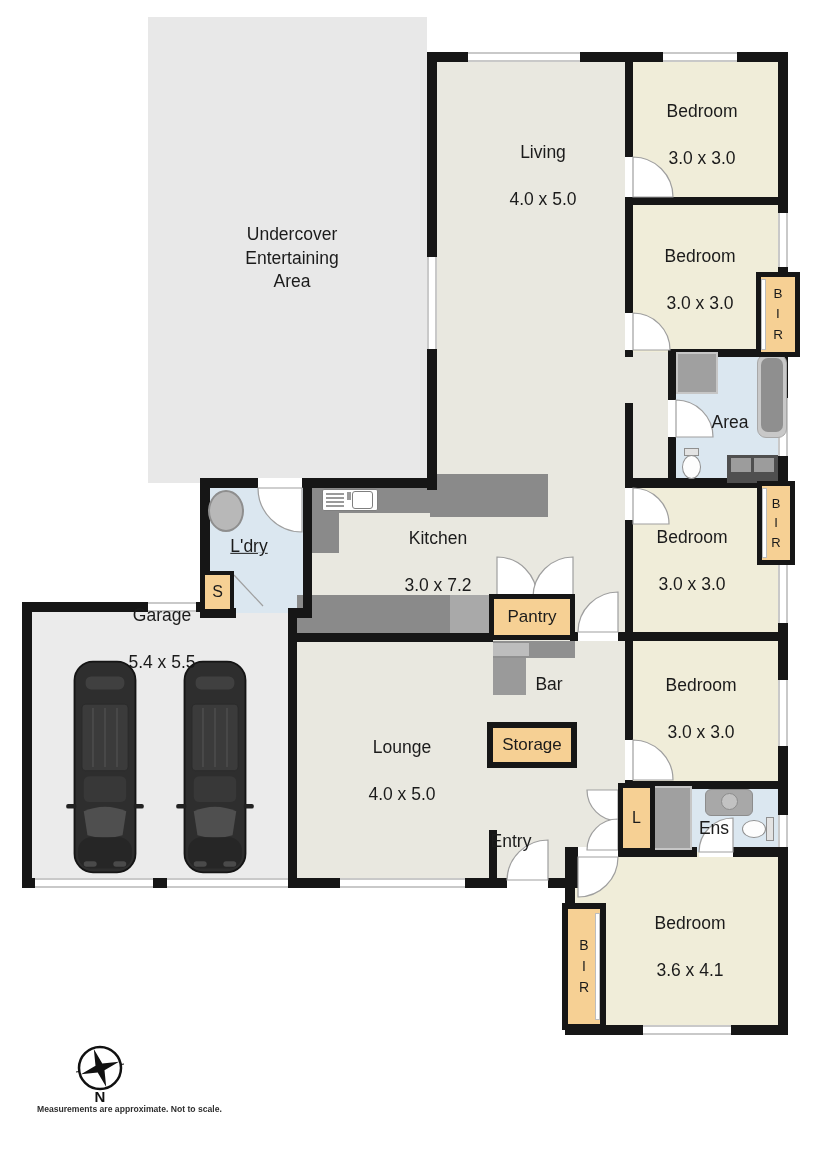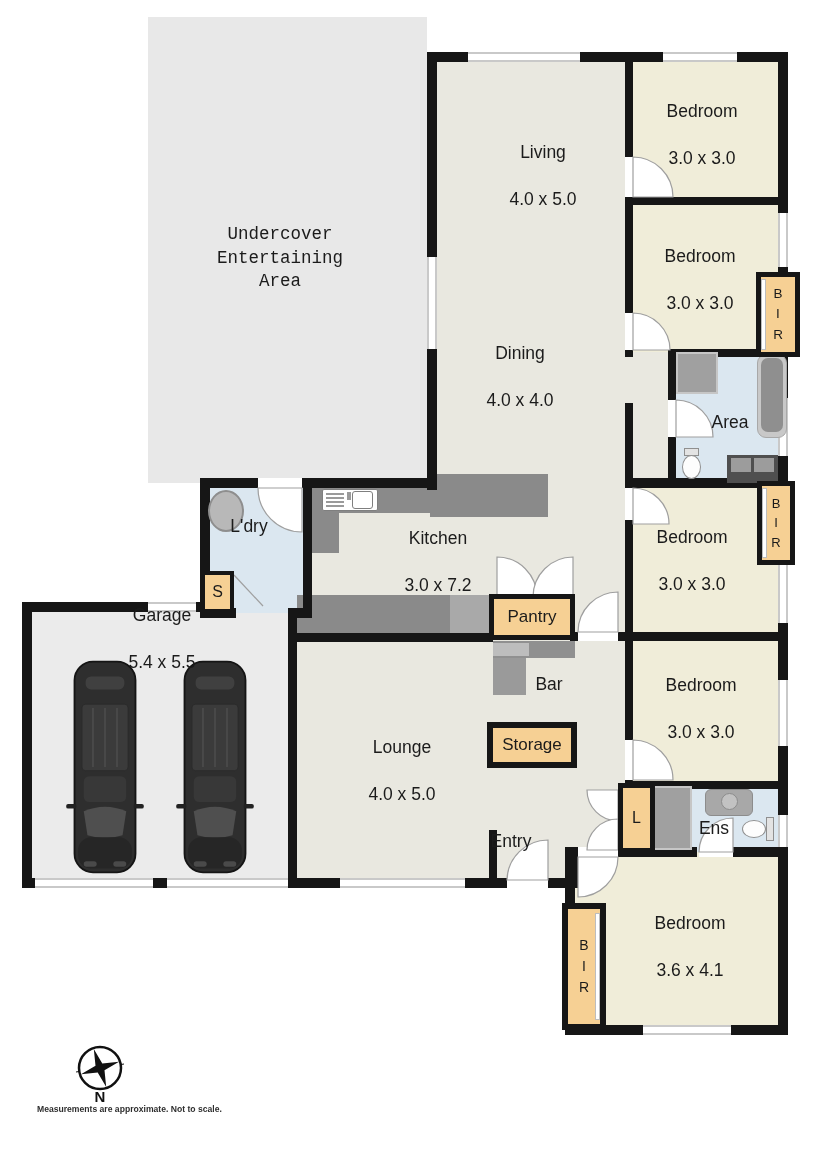--- a/index.html
+++ b/index.html
@@ -242,38 +242,34 @@
       <rect x="22" y="128" width="46" height="28" rx="6" fill="#383838"></rect>
       <path d="M22,166 Q45,156 68,166 L64,192 Q45,198 26,192 Z" fill="#4f4f4f"></path>
       <rect x="3" y="158" width="11" height="5" rx="2" fill="#222"></rect>
       <rect x="76" y="158" width="11" height="5" rx="2" fill="#222"></rect>
       <rect x="16" y="194" width="58" height="34" rx="14" fill="#262626"></rect>
       <rect x="22" y="220" width="14" height="6" rx="3" fill="#4a4a4a"></rect>
       <rect x="54" y="220" width="14" height="6" rx="3" fill="#4a4a4a"></rect>
     </g>
   </svg>
 
-  <div class="rlabel" style="left:280px;top:259px;font-family:Liberation Mono, monospace;">
+  <div class="rlabel" style="left:292px;top:259px;">
     <span class="rname">Undercover
 Entertaining
 Area</span>
   </div>
   <div class="rlabel" style="left:527px;top:177px;margin-left:16px;">
     <span class="rname">Living</span>
     <span class="rdims">4.0 x 5.0</span>
   </div>
-  <div class="rlabel" style="left:520px;top:378px;">
-    <span class="rname">Dining</span>
-    <span class="rdims">4.0 x 4.0</span>
-  </div>
   <div class="rlabel" style="left:438px;top:563px;">
     <span class="rname">Kitchen</span>
     <span class="rdims">3.0 x 7.2</span>
   </div>
-  <div class="rlabel" style="left:249px;top:527px;">
+  <div class="rlabel" style="left:249px;top:547px;text-decoration:underline;">
     <span class="rname">L'dry</span>
   </div>
   <div class="rlabel" style="left:162px;top:640px;z-index:41;">
     <span class="rname">Garage</span>
     <span class="rdims">5.4 x 5.5</span>
   </div>
   <div class="rlabel" style="left:402px;top:772px;">
     <span class="rname">Lounge</span>
     <span class="rdims">4.0 x 5.0</span>
   </div>

